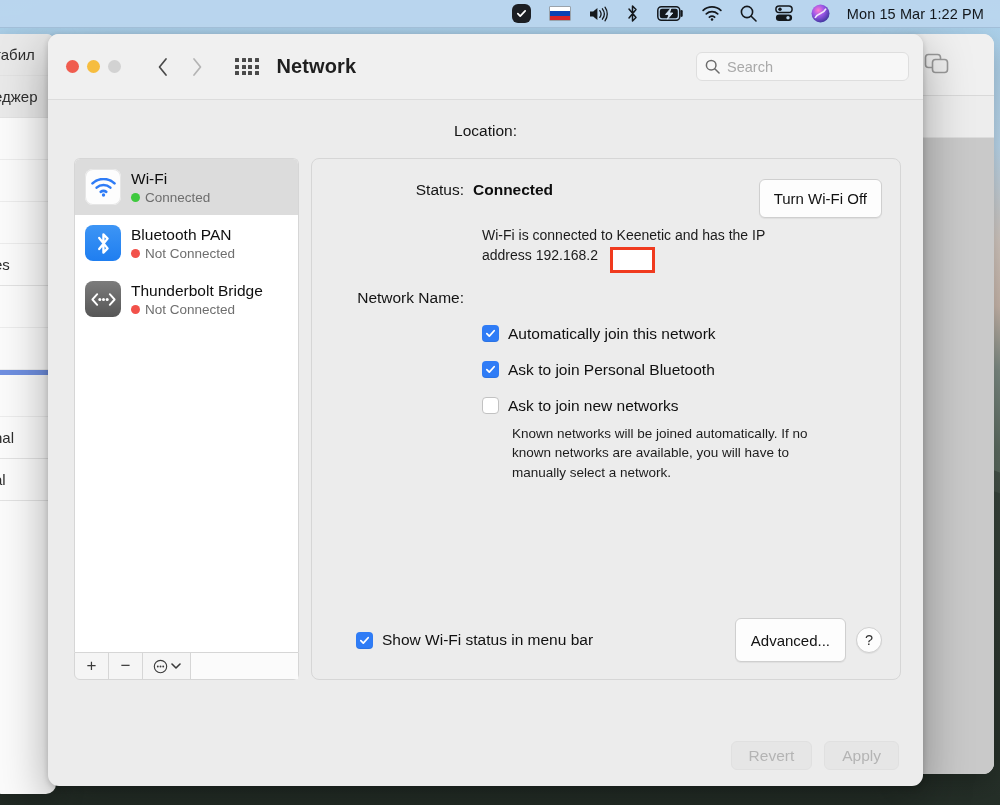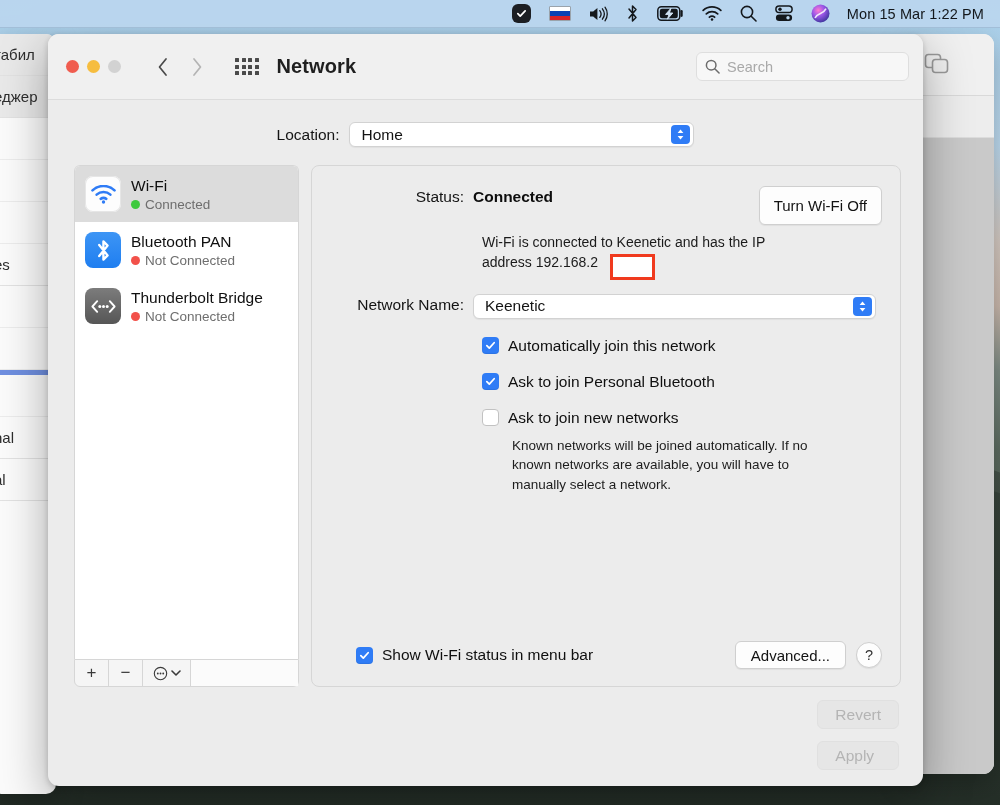--- a/index.html
+++ b/index.html
@@ -230,34 +230,34 @@
   #hint {
     margin: 9px 0 0 182px; width: 315px;
     font-size: 13.5px; color: #1d1d1d; line-height: 1.45;
   }
   #panel-bottom {
     position: absolute; left: 18px; right: 18px; bottom: 17px;
     display: flex; align-items: center;
   }
   #menubar-cb { display: flex; align-items: center; gap: 9px; margin-left: 26px; }
   #advanced-btn {
-    margin-left: auto; height: 28px; padding: 0 15px; background: #fdfdfd;
+    margin-left: auto; height: 44px; padding: 0 15px; background: #fdfdfd;
     border: 1px solid #cfcfcf; border-radius: 6px;
     box-shadow: 0 1px 1px rgba(0,0,0,.06);
     font-size: 15px; color: #121212; display: flex; align-items: center;
   }
   #help-btn {
     margin-left: 10px; width: 26px; height: 26px; border-radius: 50%;
     background: #fdfdfd; border: 1px solid #cfcfcf;
     box-shadow: 0 1px 1px rgba(0,0,0,.06);
     display: flex; align-items: center; justify-content: center;
     font-size: 14.5px; color: #333;
   }
   #footer {
-    position: absolute; right: 24px; bottom: 16px; display: flex; gap: 12px; flex-direction: column;
+    position: absolute; right: 24px; bottom: 16px; display: flex; gap: 12px;
   }
   .footbtn {
     height: 29px; padding: 0 17px; border-radius: 6px;
     background: #e6e6e6; border: 1px solid #e0e0e0;
     font-size: 15.5px; color: #b4b4b4;
     display: flex; align-items: center;
   }
 </style>
 </head>
 <body>
@@ -407,29 +407,20 @@
       <svg width="15" height="15" viewBox="0 0 16 16">
         <circle cx="6.6" cy="6.6" r="5.1" fill="none" stroke="#6c6c6c" stroke-width="1.6"></circle>
         <path d="M10.4 10.4 L15 15" stroke="#6c6c6c" stroke-width="1.6" stroke-linecap="round"></path>
       </svg>
       <span class="ph">Search</span>
     </div>
   </div>
 
   <div id="locrow">
     <span id="loclabel">Location:</span>
-    <div class="popup" id="locpopup">
-      <span>Home</span>
-      <span class="chev">
-        <svg width="11" height="13" viewBox="0 0 11 13">
-          <path d="M5.5 1.6 L8.4 5 H2.6 z" fill="#fff"></path>
-          <path d="M5.5 11.4 L8.4 8 H2.6 z" fill="#fff"></path>
-        </svg>
-      </span>
-    </div>
   </div>
 
   <div id="content">
 
     <div id="sidebar-wrap">
       <div id="sidebar">
 
         <div class="svc sel">
           <span class="svc-icon ic-wifi">
             <svg width="25" height="19" viewBox="0 0 25 19">
@@ -510,29 +501,20 @@
       </div>
 
       <div id="statusdesc">
         <div>Wi-Fi is connected to Keenetic and has the IP</div>
         <div>address 192.168.2</div>
         <div id="redaction"></div>
       </div>
 
       <div class="frow" id="netname-row">
         <span class="flabel">Network Name:</span>
-        <div class="popup" id="netnamepopup">
-          <span>Keenetic</span>
-          <span class="chev">
-            <svg width="11" height="13" viewBox="0 0 11 13">
-              <path d="M5.5 1.6 L8.4 5 H2.6 z" fill="#fff"></path>
-              <path d="M5.5 11.4 L8.4 8 H2.6 z" fill="#fff"></path>
-            </svg>
-          </span>
-        </div>
       </div>
 
       <div class="cbrow">
         <span class="cb on">
           <svg width="11" height="11" viewBox="0 0 12 12">
               <path d="M2 6.2 L4.7 8.9 L10 3" fill="none" stroke="#fff" stroke-width="1.9" stroke-linecap="round" stroke-linejoin="round"></path>
             </svg>
         </span>
         <span class="cblabel">Automatically join this network</span>
       </div>

